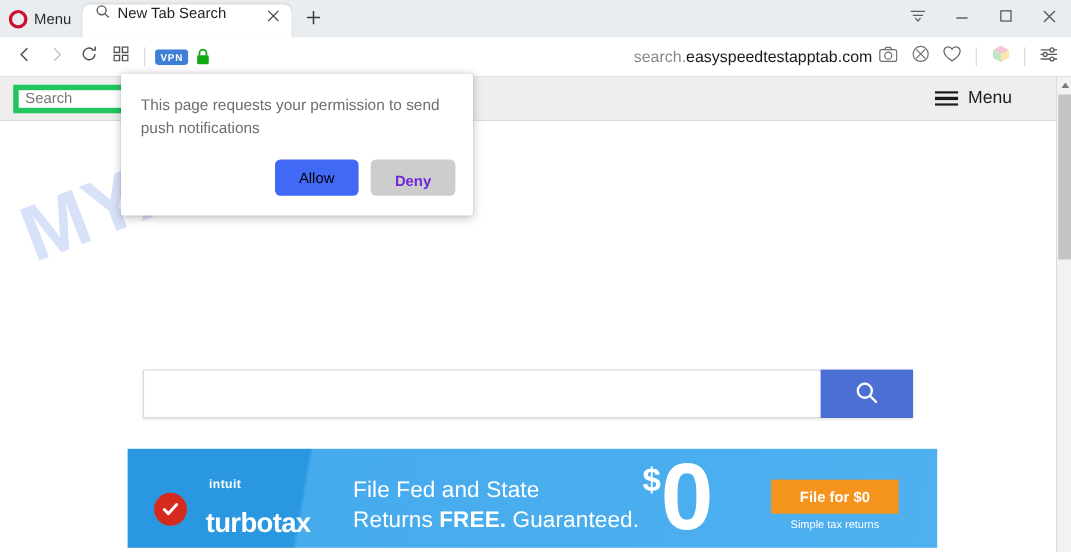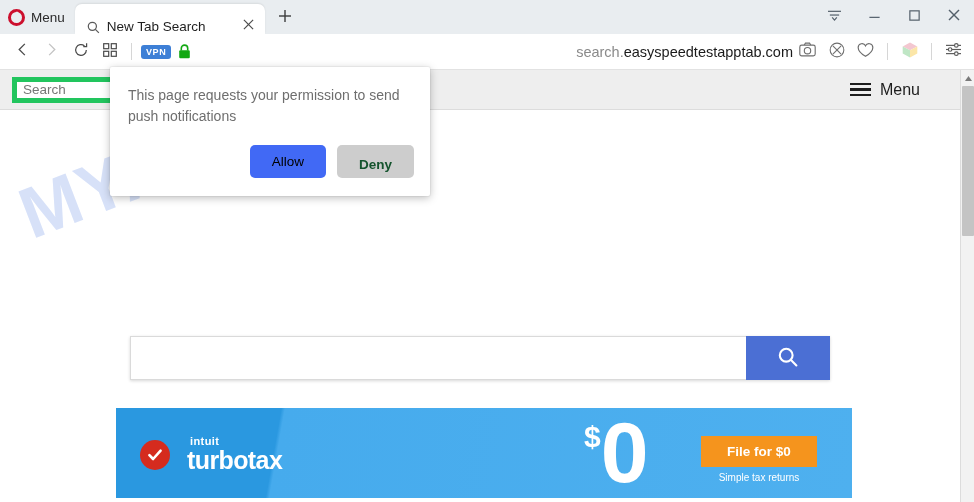--- a/index.html
+++ b/index.html
@@ -32,21 +32,21 @@
     width: 5px; height: 11px; border-radius: 50%;
     background: #e9edf0;
   }
   .opera-menu-label { font-size: 13.5px; color: #2b2b2b; }
 
   .tab {
     position: relative;
     height: 30px; min-width: 190px; max-width: 195px;
     background: #ffffff;
     border-radius: 7px 7px 0 0;
-    display: flex; align-items: flex-end;
+    display: flex; align-items: flex-start;
     padding: 0 6px 0 12px;
     margin-bottom: 0;
     box-shadow: 0 -1px 2px rgba(0,0,0,.08);
   }
   .tab .tab-search-icon { margin-right: 7px; display:flex; align-items:center; }
   .tab-title {
     flex: 1; font-size: 13.5px; color: #1f1f1f;
     white-space: nowrap; overflow: hidden; text-overflow: ellipsis;
   }
   .tab-close {
@@ -159,21 +159,21 @@
     background: linear-gradient(100deg, #2a98e0 0%, #2a98e0 22%, #46abed 22.5%, #4eb0ef 100%);
     overflow: hidden; cursor: pointer;
   }
   .tt-logo { position: absolute; left: 24px; top: 28px; display: flex; align-items: center; gap: 17px; }
   .tt-check {
     width: 30px; height: 30px; border-radius: 50%; background: #d52b1e;
     display: flex; align-items: center; justify-content: center; flex: none;
   }
   .tt-words { display: flex; flex-direction: column; line-height: 1; }
   .tt-intuit { font-size: 11px; color: #ffffff; letter-spacing: .4px; margin-left: 3px; font-weight: bold; }
-  .tt-name { font-size: 25px; color: #ffffff; font-weight: bold; letter-spacing: -.6px; margin-top: 1px; }
+  .tt-name { font-size: 25px; color: #ffffff; font-weight: bold; letter-spacing: -.6px; margin-top: 17px; }
   .banner-copy {
     position: absolute; left: 205px; top: 24px; color: #ffffff;
     font-size: 20.5px; line-height: 1.32; letter-spacing: .1px;
   }
   .banner-copy b { font-weight: bold; }
   .banner-copy .l2 { display: block; }
   .zero-wrap {
     position: absolute; left: 468px; top: 2px; display: flex; align-items: flex-start;
     color: #fff;
   }
@@ -201,21 +201,21 @@
   .perm-actions {
     position: absolute; right: 16px; bottom: 18px;
     display: flex; gap: 11px; align-items: center;
   }
   .btn-allow {
     background: #4169f5; color: #000000; border: none; border-radius: 5px;
     font-size: 13.5px; font-weight: normal; padding: 0 22px; height: 33px;
     cursor: pointer; font-family: inherit;
   }
   .btn-deny {
-    background: #cdcdcd; color: #14532d; border: none; border-radius: 5px;
+    background: #cdcdcd; color: #6d28d9; border: none; border-radius: 5px;
     font-size: 13.5px; font-weight: bold; padding: 12px 22px; height: 33px;
     cursor: pointer; font-family: inherit;
   }
 
   
   .scrollbar {
     position: absolute; right: 0; top: 70px; width: 14px; height: 432px;
     background: #f2f2f2; border-left: 1px solid #dcdcdc; z-index: 30;
   }
   .sb-up {
@@ -453,20 +453,24 @@
           <svg width="18" height="18" viewBox="0 0 18 18">
               <path d="M3.4 9.2 L7.1 13 L14.6 4.6" fill="none" stroke="#ffffff" stroke-width="2.6" stroke-linecap="round" stroke-linejoin="round"></path>
             </svg>
         </span>
         <span class="tt-words">
           <span class="tt-intuit">intuit</span>
           <span class="tt-name">turbotax</span>
         </span>
       </div>
 
+      <div class="banner-copy">
+        <span>File Fed and State</span>
+        <span class="l2"><span>Returns </span><b>FREE.</b><span> Guaranteed.</span></span>
+      </div>
 
       <div class="zero-wrap">
         <span class="zero-dollar">$</span>
         <span class="zero-num">0</span>
       </div>
 
       <div class="banner-cta">
         <div class="cta-btn">File for $0</div>
         <div class="cta-sub">Simple tax returns</div>
       </div>

